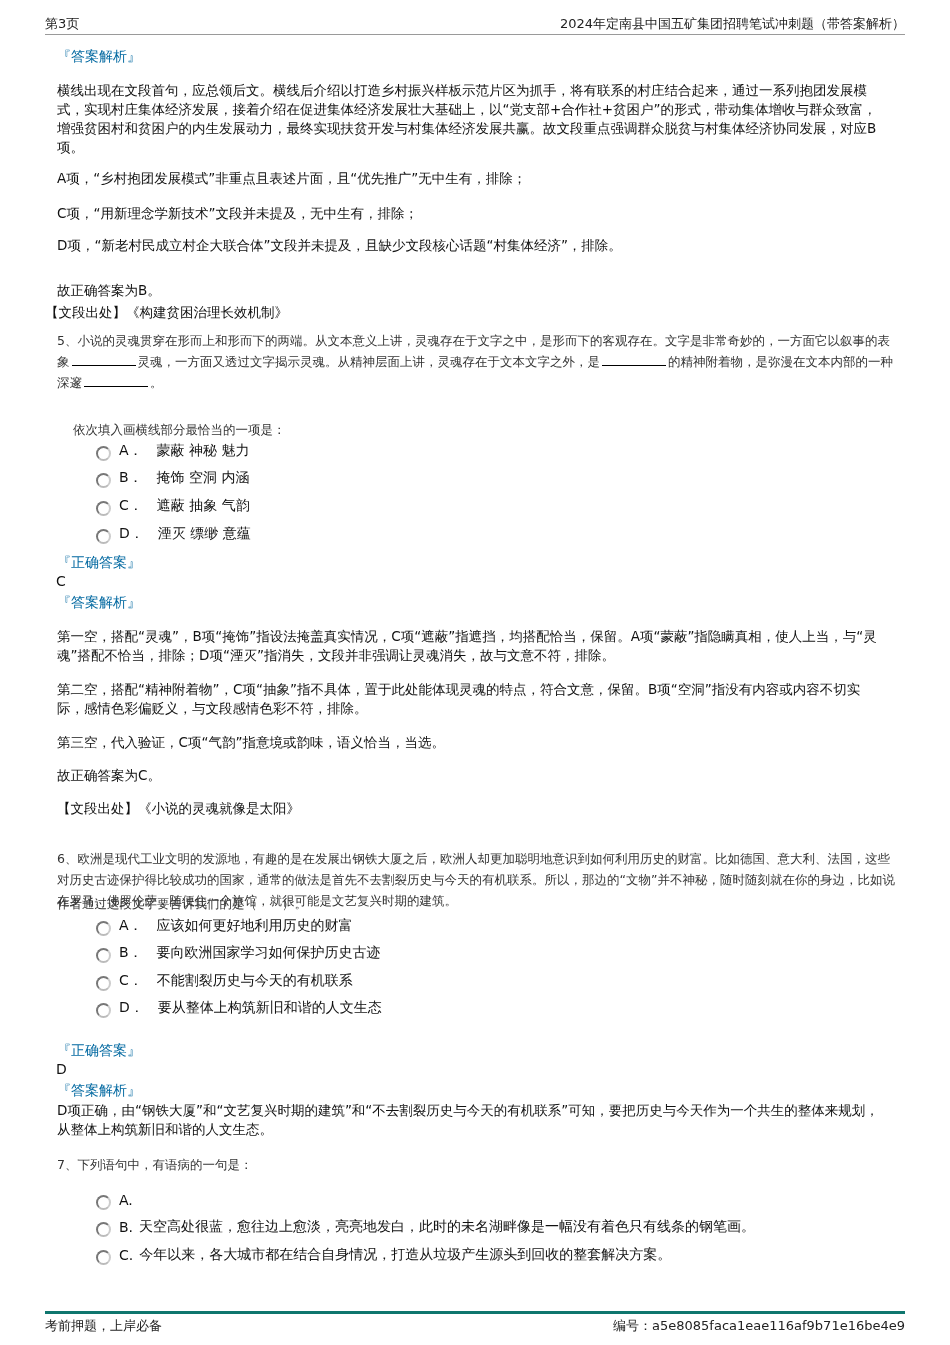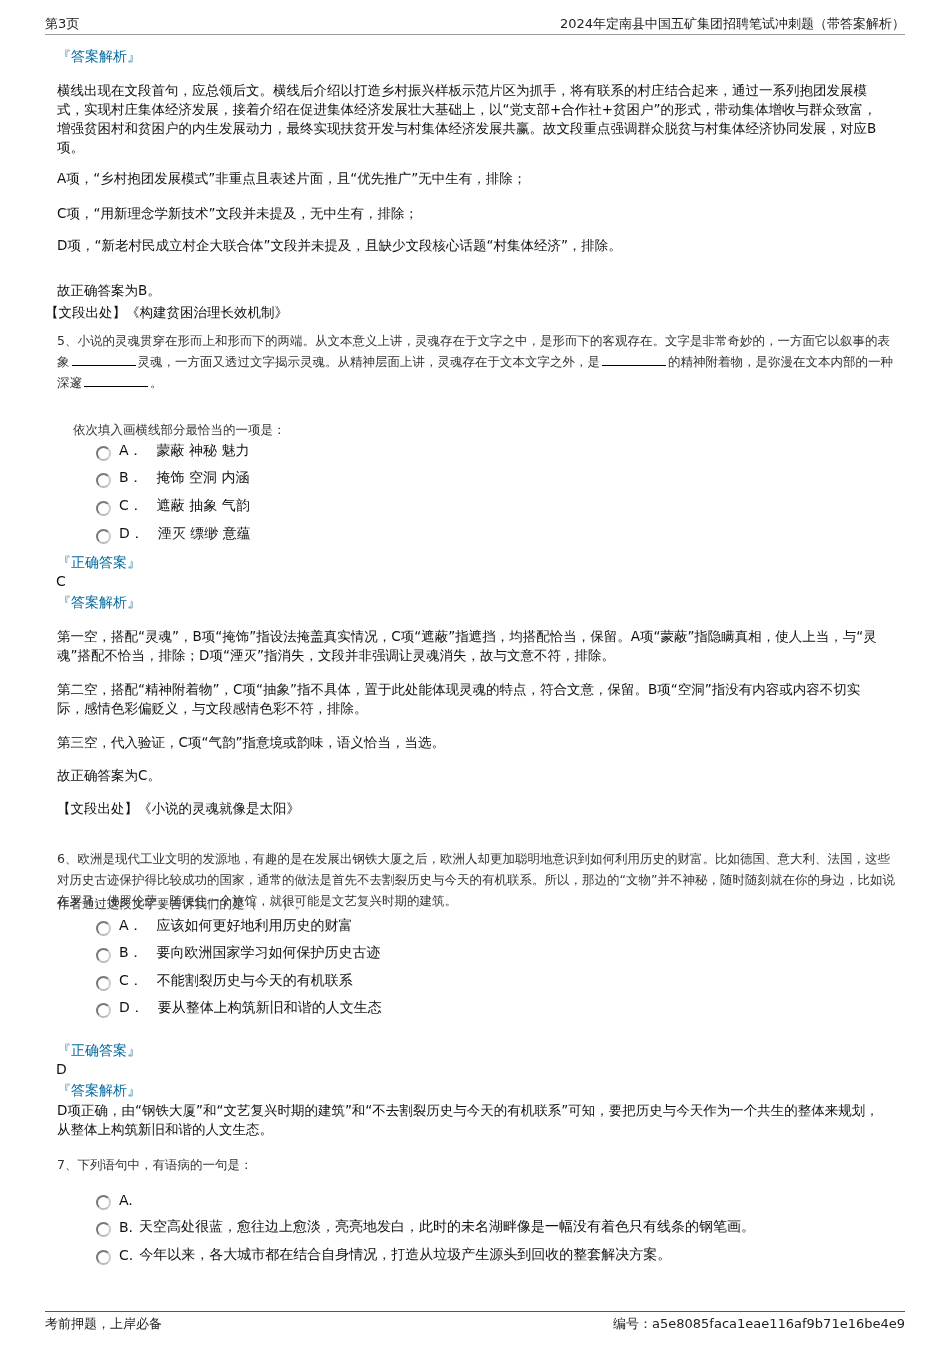--- a/index.html
+++ b/index.html
@@ -11,21 +11,21 @@
   .abs { position: absolute; }
   .hdr {
     position: absolute; left: 45px; right: 45px; top: 14px; height: 20px;
     border-bottom: 1px solid #9a9a9a;
     font-size: 13px; color: #222;
   }
   .hdr .l { position: absolute; left: 0; top: 1px; }
   .hdr .r { position: absolute; right: 0; top: 1px; }
   .ftr {
     position: absolute; left: 45px; right: 45px; top: 1311px; height: 20px;
-    border-top: 1px solid #0f766e;
+    border-top: 3px solid #0f766e;
     font-size: 13px; color: #222;
   }
   .ftr .l { position: absolute; left: 0; top: 3px; }
   .ftr .r { position: absolute; right: 0; top: 3px; }
   .label { font-family: "DejaVu Serif", serif; font-size: 14px; color: #0369a1; }
   .p { font-size: 13.5px; line-height: 19px; color: #111; }
   .q { font-size: 12.5px; line-height: 21px; color: #333; }
   .blank { display: inline-block; width: 64px; border-bottom: 1px solid #000; height: 12px; vertical-align: baseline; margin: 0 2px; }
   .opt { position: absolute; left: 96px; height: 22px; display: flex; align-items: center; font-size: 14px; color: #111; }
   .radio {

